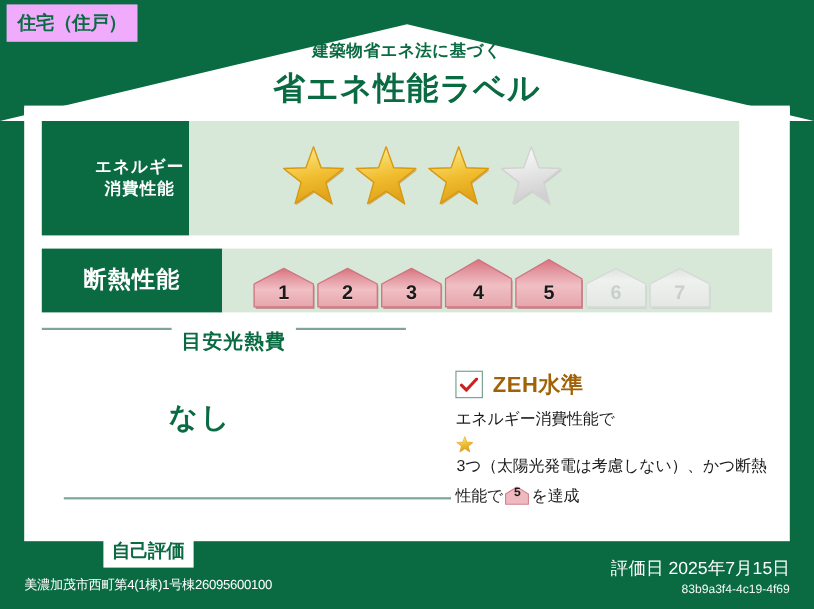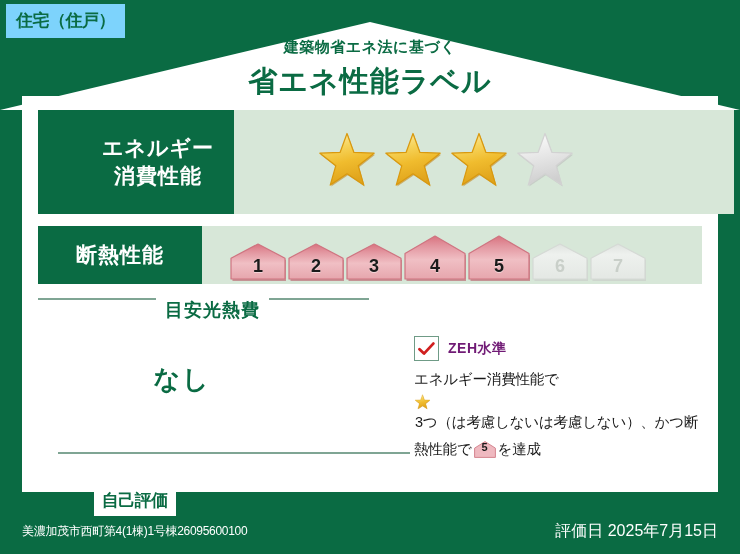--- a/index.html
+++ b/index.html
@@ -12,21 +12,21 @@
   #label {
     position: relative;
     width: 740px; height: 554px;
     background: #0a6b43;
   }
 
   
   .corner-tag {
     position: absolute;
     top: 4px;
-    background: #7dd3fc;
+    background: #f0abfc;
     color: #0a6b43;
     font-weight: bold;
     font-size: 17px;
     line-height: 1;
     padding: 8px 10px 9px 10px;
     white-space: nowrap;
     letter-spacing: -0.5px;
   }
   #tag-left  { left: 6px; }
   #tag-right { right: 6px; }
@@ -87,21 +87,21 @@
     text-align: center;
     letter-spacing: 1px;
   }
   .row-body {
     background: #d7e7d8;
     display: flex;
     align-items: center;
   }
 
   #row-energy { top: 12px; }
-  #row-energy .row-label { width: 196px; height: 104px; font-size: 21px; line-height: 1.35; padding-left: 44px; }
+  #row-energy .row-label { width: 134px; height: 104px; font-size: 15px; line-height: 1.35; padding-left: 44px; }
   #row-energy .row-body  { width: 500px; height: 104px; padding-left: 82px; gap: 4px; }
 
   #row-insul { top: 128px; }
   #row-insul .row-label { width: 164px; height: 58px; font-size: 21px; line-height: 1.3; }
   #row-insul .row-body  { width: 500px; height: 58px; padding-left: 28px; align-items: flex-end; }
 
   .star { display: block; }
 
   
   #house-strip {
@@ -179,22 +179,22 @@
   #zeh-check {
     width: 25px; height: 25px;
     border: 1.5px solid #6f9b86;
     background: #fff;
     display: flex;
     align-items: center;
     justify-content: center;
     flex: 0 0 auto;
   }
   #zeh-title {
-    color: #701a75;
-    font-size: 14px;
+    color: #a16207;
+    font-size: 20px;
     font-weight: bold;
     letter-spacing: 0.5px;
   }
   #zeh-desc {
     margin-top: 7px;
     font-size: 14.5px;
     line-height: 1.62;
     color: #1a1a1a;
     letter-spacing: -0.2px;
   }
@@ -463,29 +463,30 @@
               <defs>
                 <linearGradient id="sginline0f" x1="0" y1="0" x2="0.25" y2="1">
                   <stop offset="0%" stop-color="#fdf0b4"></stop>
                   <stop offset="34%" stop-color="#f6d35a"></stop>
                   <stop offset="62%" stop-color="#f0bc2e"></stop>
                   <stop offset="100%" stop-color="#e0a41c"></stop>
                 </linearGradient>
               </defs>
               <polygon points="51.50,6.50 62.67,37.13 95.25,38.29 69.57,58.37 78.54,89.71 51.50,71.50 24.46,89.71 33.43,58.37 7.75,38.29 40.33,37.13" fill="#c07f10" opacity="0.55"></polygon>
               <polygon points="50.00,4.00 61.17,34.63 93.75,35.79 68.07,55.87 77.04,87.21 50.00,69.00 22.96,87.21 31.93,55.87 6.25,35.79 38.83,34.63" fill="url(#sginline0f)" stroke="#d9990f" stroke-width="2" stroke-linejoin="round"></polygon>
-            </svg></span><span>3つ（は考慮しない</span><span>は考慮しない）、かつ断熱性能で</span><span class="inline-house" id="inline-house"><svg width="22" height="17" viewBox="0 0 22 17" style="position: absolute; left: 0px; top: 0px;">
+            </svg></span><span>3つ（太陽光発電</span><span>は考慮しない）、かつ断熱性能で</span><span class="inline-house" id="inline-house"><svg width="22" height="17" viewBox="0 0 22 17" style="position: absolute; left: 0px; top: 0px;">
               <polygon points="0.6,16.4 0.6,7.14 11,0.6 21.4,7.14 21.4,16.4" fill="#efb9c0" stroke="#d4848f" stroke-width="1" stroke-linejoin="round"></polygon>
             </svg><span class="n">5</span></span><span>を達成</span>
       </div>
     </div>
 
   </div>
 
   <div id="footer-left">
     <div id="selfeval-badge">自己評価</div>
     <div id="property-name">美濃加茂市西町第4(1棟)1号棟26095600100</div>
   </div>
   <div id="footer-right">
     <div id="eval-date">評価日 2025年7月15日</div>
+    <div id="eval-id">83b9a3f4-4c19-4f69</div>
   </div>
 
 </div>
 
 </body></html>

